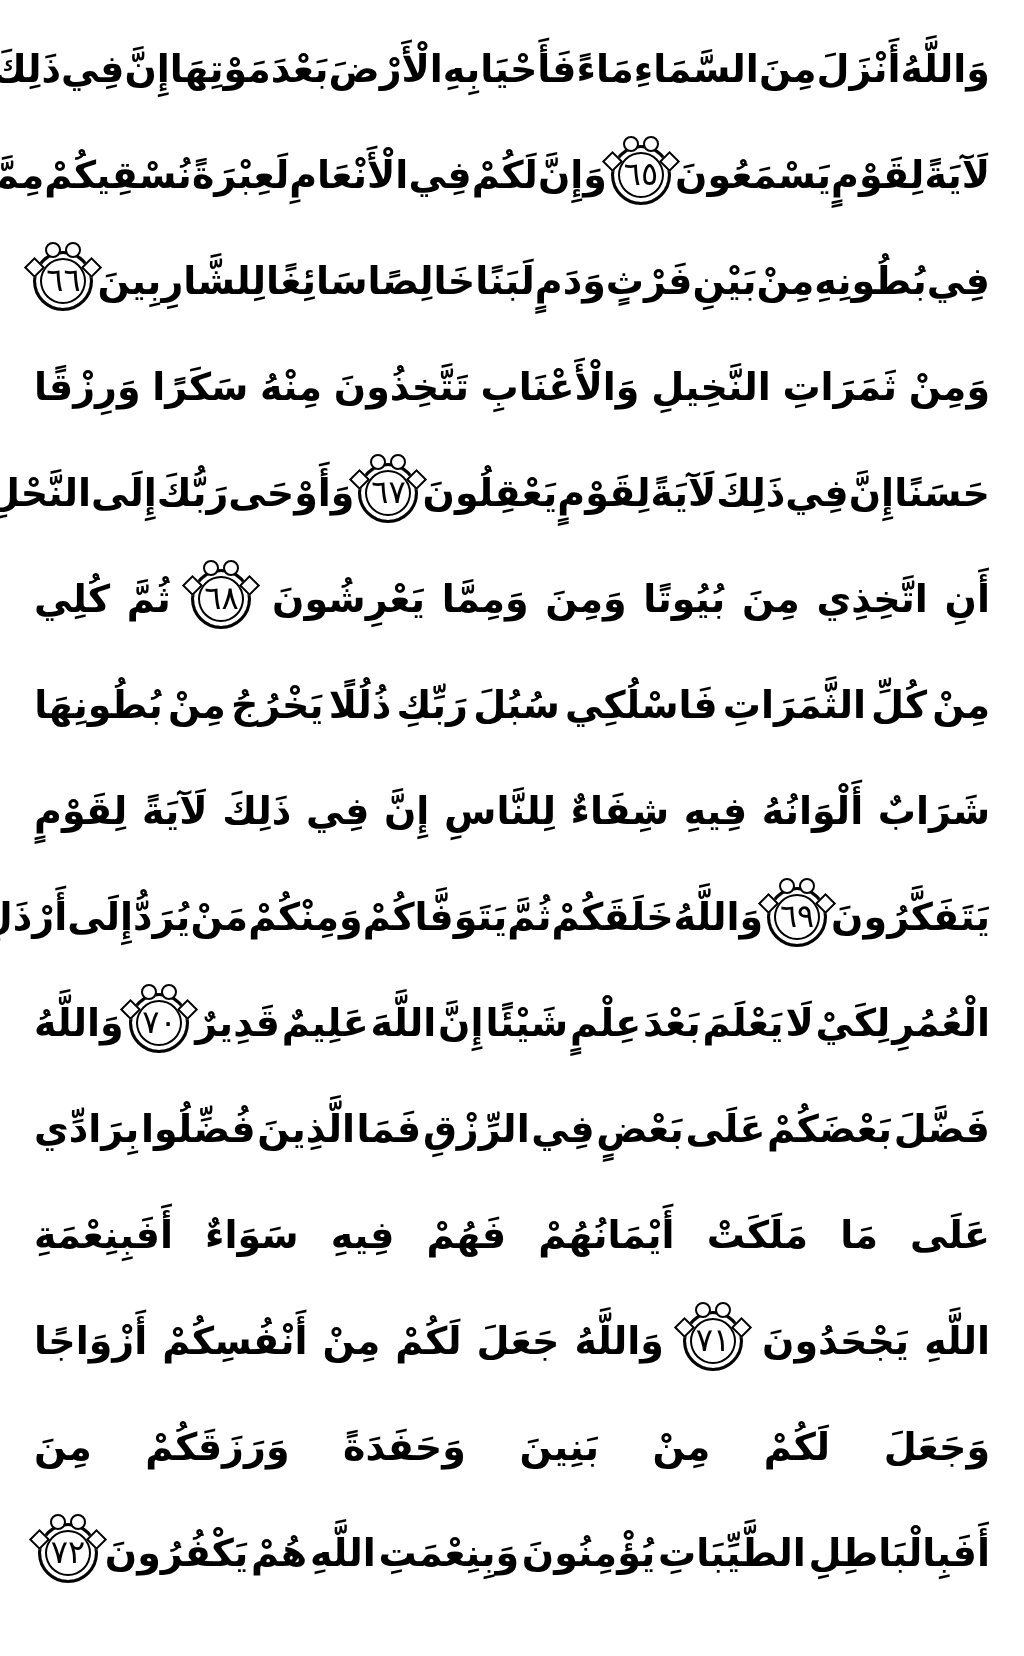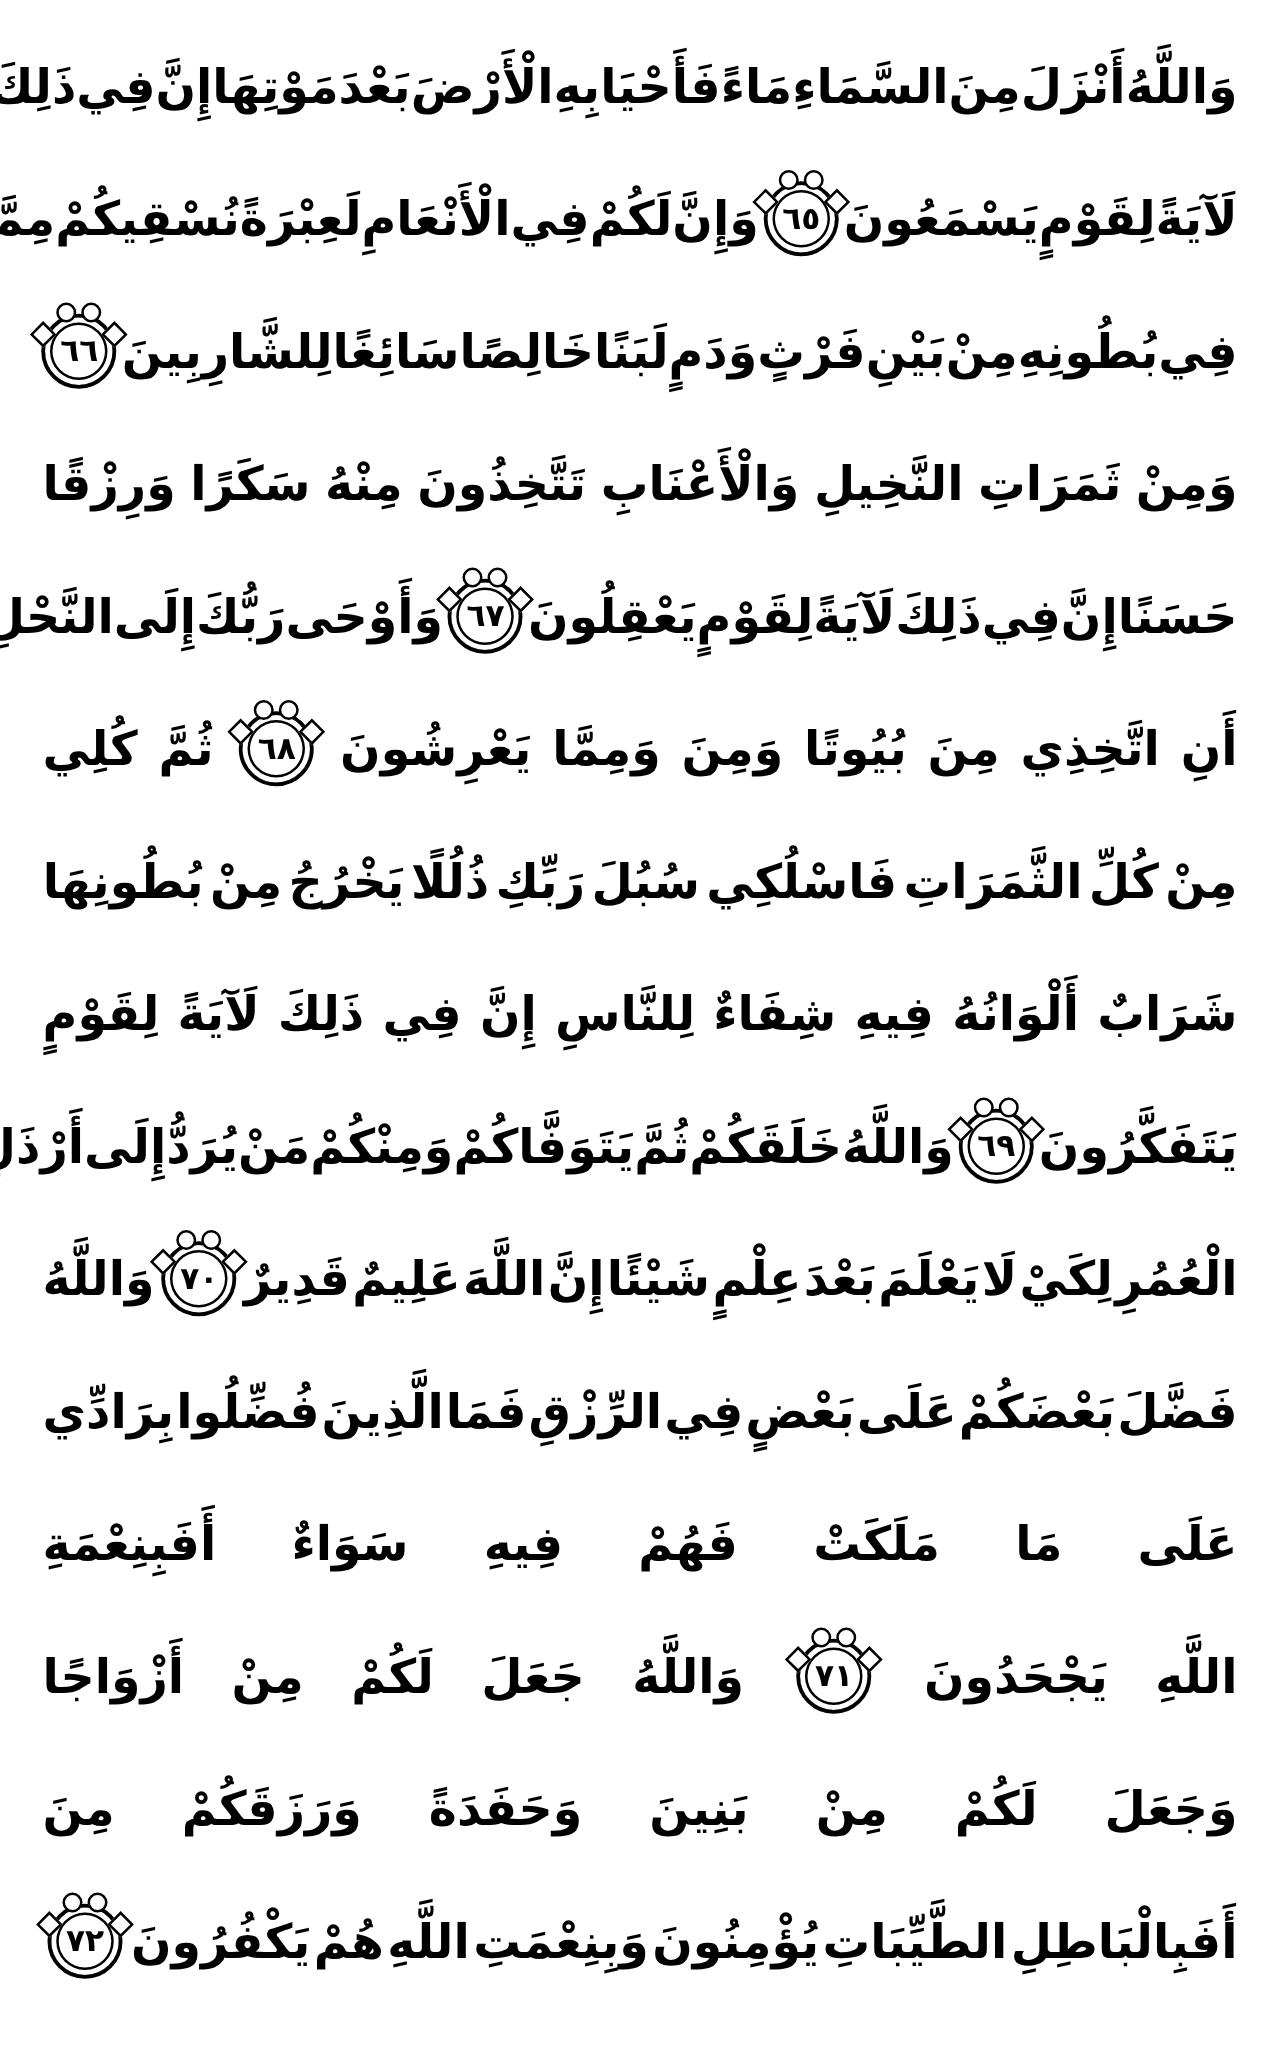--- a/index.html
+++ b/index.html
@@ -57,22 +57,22 @@
     width: 12px;
     height: 12px;
     border: 2.5px solid #000;
     border-radius: 50%;
     background: #fff;
     top: -12px;
   }
   .medallion::before { right: 9px; }
   .medallion::after  { left: 9px; }
   .num {
-    font-size: 25px;
-    font-weight: 700;
+    font-size: 32px;
+    font-weight: 400;
     line-height: 1;
     direction: ltr;
     transform: translateY(-1px);
   }
   .petal {
     position: absolute;
     width: 11px;
     height: 11px;
     border: 2.5px solid #000;
     background: #fff;
@@ -249,37 +249,39 @@
         <span class="w">الرِّزْقِ</span>
         <span class="w">فَمَا</span>
         <span class="w">الَّذِينَ</span>
         <span class="w">فُضِّلُوا</span>
         <span class="w">بِرَادِّي</span>
       </div>
       <div class="line">
         <span class="w">عَلَى</span>
         <span class="w">مَا</span>
         <span class="w">مَلَكَتْ</span>
+        <span class="w">أَيْمَانُهُمْ</span>
         <span class="w">فَهُمْ</span>
         <span class="w">فِيهِ</span>
         <span class="w">سَوَاءٌ</span>
         <span class="w">أَفَبِنِعْمَةِ</span>
       </div>
       <div class="line">
         <span class="w">اللَّهِ</span>
         <span class="w">يَجْحَدُونَ</span>
         <span class="medallion">
           <span class="petal petal-left"></span>
           <span class="num">٧١</span>
           <span class="petal petal-right"></span>
         </span>
         <span class="w">وَاللَّهُ</span>
         <span class="w">جَعَلَ</span>
         <span class="w">لَكُمْ</span>
         <span class="w">مِنْ</span>
+        <span class="w">أَنْفُسِكُمْ</span>
         <span class="w">أَزْوَاجًا</span>
       </div>
       <div class="line">
         <span class="w">وَجَعَلَ</span>
         <span class="w">لَكُمْ</span>
         <span class="w">مِنْ</span>
         <span class="w">بَنِينَ</span>
         <span class="w">وَحَفَدَةً</span>
         <span class="w">وَرَزَقَكُمْ</span>
         <span class="w">مِنَ</span>

